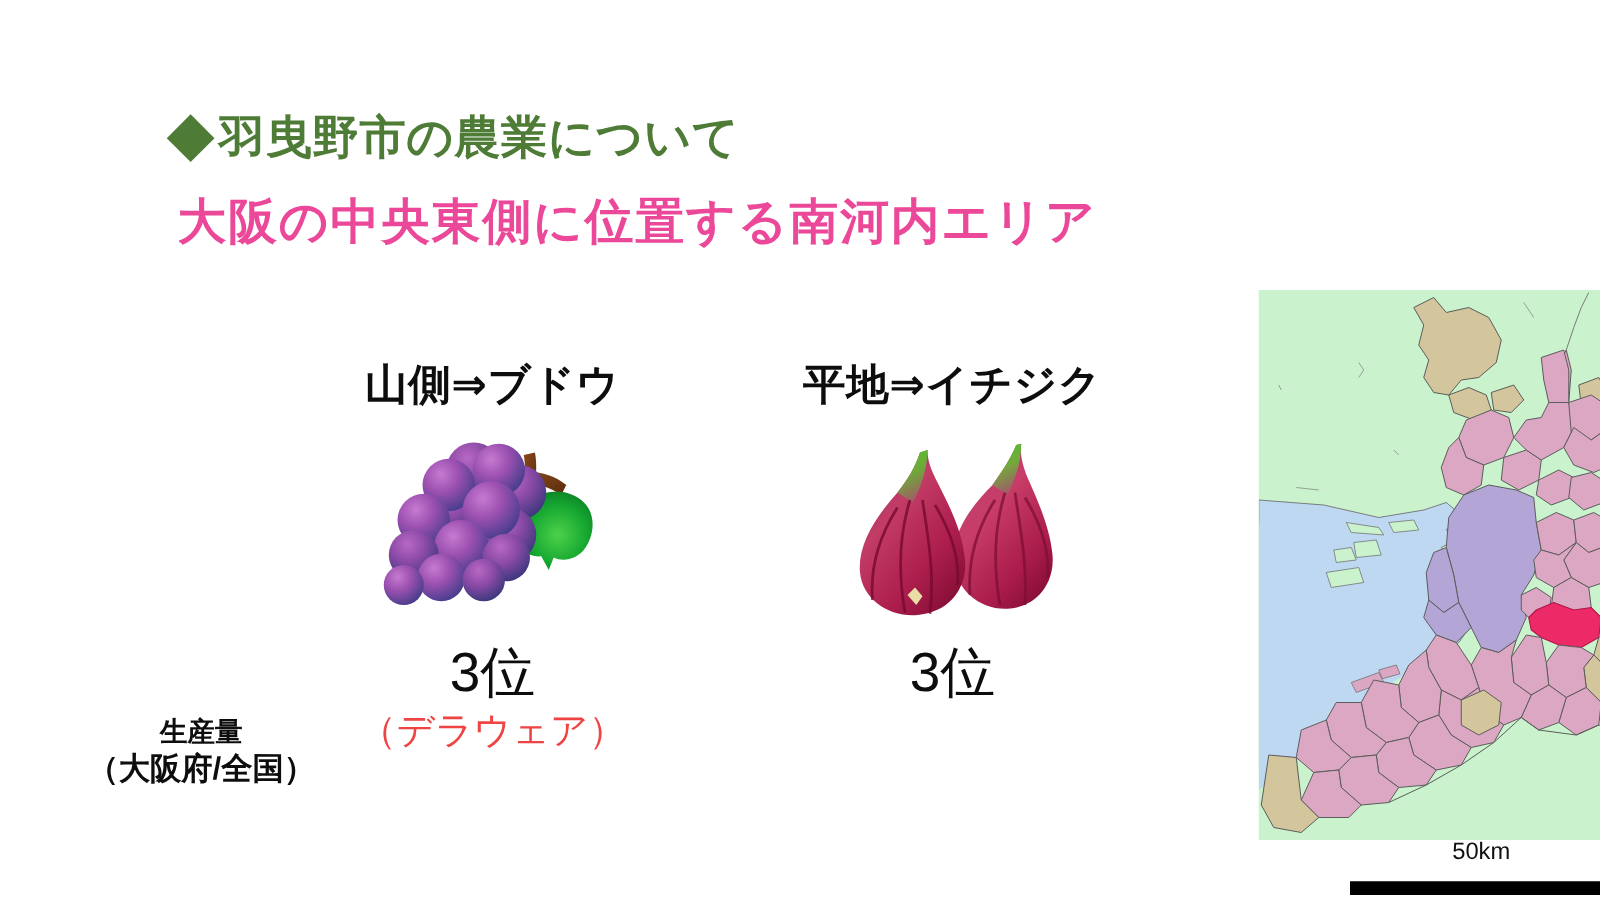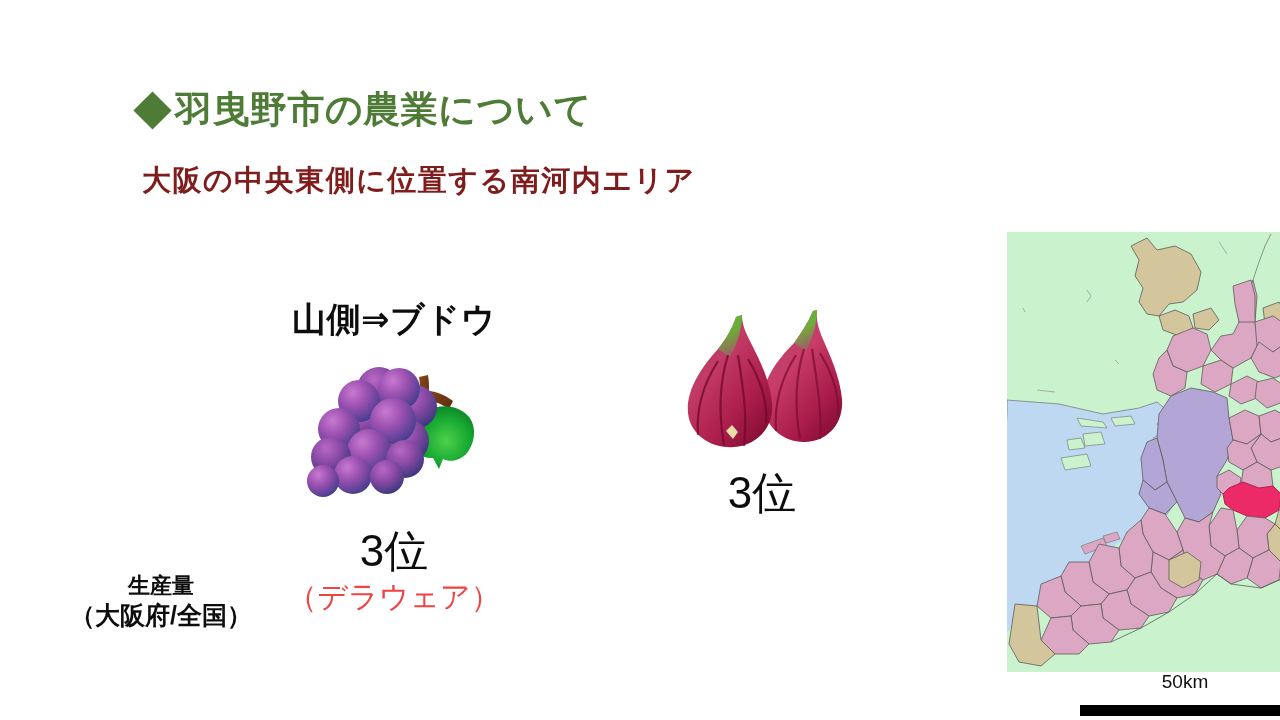--- a/index.html
+++ b/index.html
@@ -44,36 +44,36 @@
     background: #4E7B36;
     transform: rotate(45deg);
     margin-right: 9px;
     flex: none;
   }
 
   
   #subtitle {
     position: absolute;
     left: 98px;
-    top: 165px;
-    font-size: 29px;
+    top: 157px;
+    font-size: 39px;
     font-weight: bold;
-    color: #7f1d1d;
+    color: #ec4899;
     white-space: nowrap;
     letter-spacing: 1.5px;
     line-height: 1.1;
   }
 
   
   .produce-col {
     position: absolute;
     width: 300px;
     text-align: center;
   }
-  #produce-col-grape { left: 200px; top: 297px; }
+  #produce-col-grape { left: 200px; top: 285px; }
   #produce-col-fig   { left: 568px; top: 285px; }
 
   .produce-label {
     font-size: 34px;
     font-weight: bold;
     color: #0d0d0d;
     white-space: nowrap;
     letter-spacing: 0.5px;
   }
   .produce-art {
@@ -231,20 +231,21 @@
       </div>
     </div>
 
     <div id="grape-rank-block">
       <div class="produce-rank">3位</div>
       <div class="produce-variety">（デラウェア）</div>
     </div>
   </div>
 
   <div class="produce-col" id="produce-col-fig">
+    <div class="produce-label">平地⇒イチジク</div>
 
     <div class="produce-art">
       <div id="fig-art-wrap">
         <svg width="185" height="160" viewBox="0 0 185 160" aria-hidden="true">
           <defs>
             <linearGradient id="figBodyA" x1="0.15" y1="0.1" x2="0.8" y2="0.95">
               <stop offset="0%" stop-color="#A23A6A"></stop>
               <stop offset="30%" stop-color="#C23C66"></stop>
               <stop offset="70%" stop-color="#AE1F4E"></stop>
               <stop offset="100%" stop-color="#8A1038"></stop>

